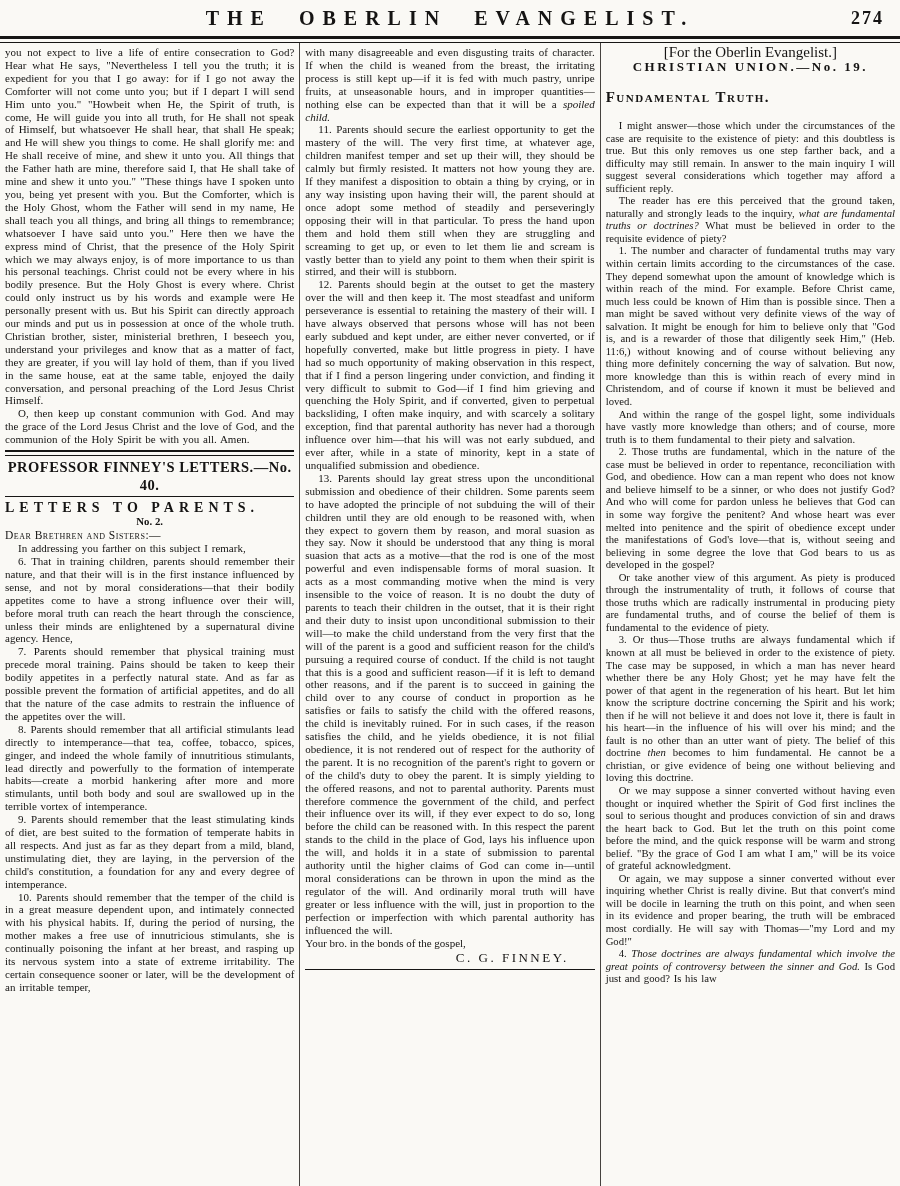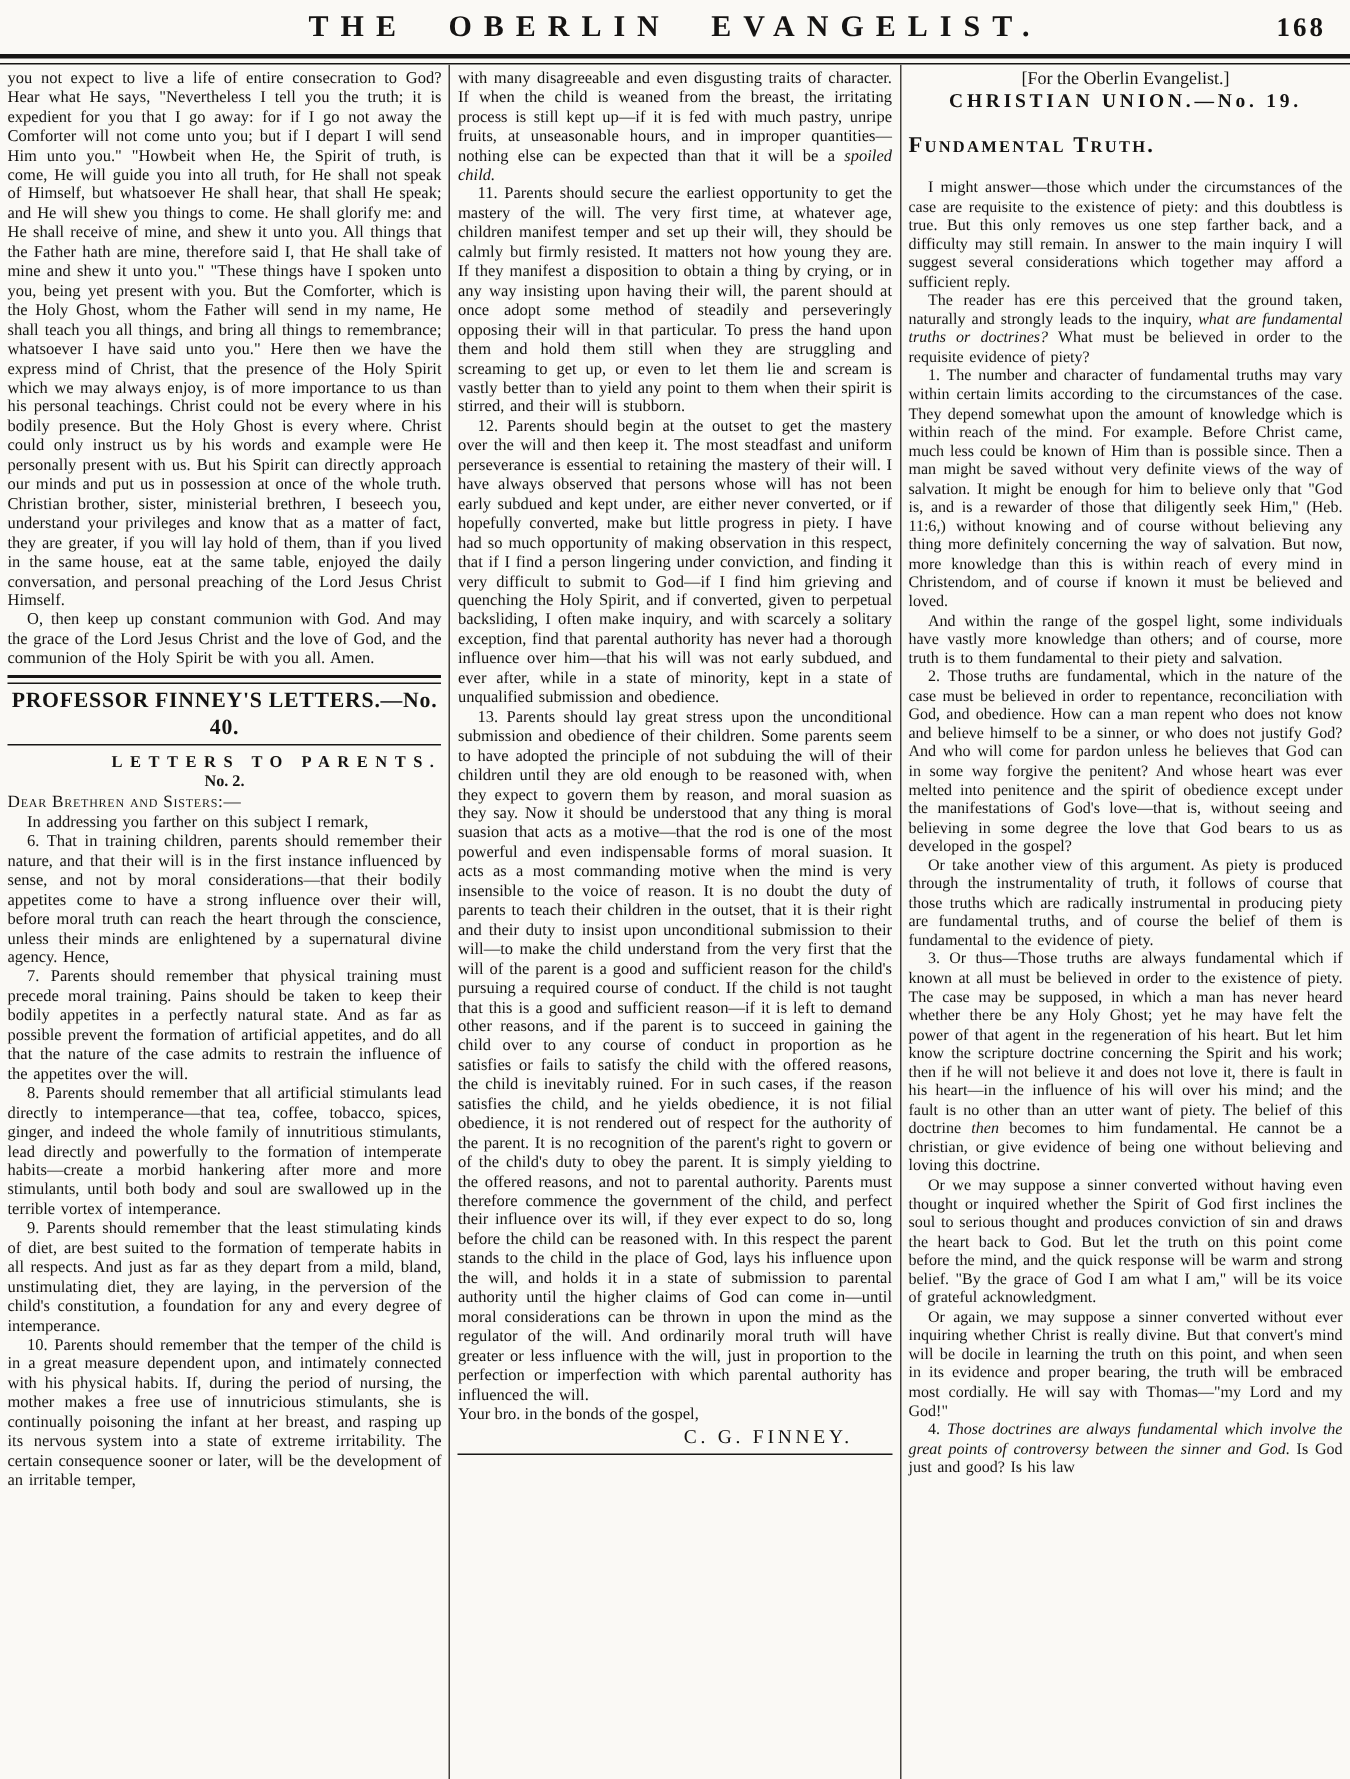--- a/index.html
+++ b/index.html
@@ -42,25 +42,25 @@
   .it { font-style:italic; }
   .title1 {
     margin:1px 0 0; text-align:center; font-size:14.5px; font-weight:bold;
     letter-spacing:0.5px; line-height:18px;
   }
   .title2 {
     margin:1px 0 0; text-align:center; font-size:13px; font-weight:bold;
     letter-spacing:2.5px; line-height:16px;
   }
   .subtitle {
-    margin:4px 0 0; text-align:right; font-size:11px; font-weight:bold;
+    margin:4px 0 0; text-align:left; font-size:14px; font-weight:bold;
     letter-spacing:5px; line-height:14px;
   }
   .centerline { text-align:center; font-size:10.8px; font-weight:bold; line-height:12px; }
-  .attribution { text-align:center; font-size:12px; line-height:12px; }
+  .attribution { text-align:center; font-size:15px; line-height:12px; }
   .heading-small {
     margin:16px 0; font-size:15px; font-weight:bold;
     font-variant:small-caps; letter-spacing:1.5px; line-height:12px;
   }
   .salutation {
     margin:2px 0 0; font-variant:small-caps; font-size:11.5px;
     letter-spacing:0.5px; line-height:13px;
   }
   .sig-line { font-size:11px; line-height:13.5px; padding-right:6px; }
   .signature {
@@ -72,21 +72,21 @@
     border-top:2px solid #171615; border-bottom:1px solid #171615;
   }
   .rule { border-top:1px solid #171615; margin:2px 0; }
 </style>
 </head>
 <body>
 
 <div class="page">
   <div class="masthead">
     <div class="masthead-title">THE OBERLIN EVANGELIST.</div>
-    <div class="page-num">168</div>
+    <div class="page-num">274</div>
   </div>
   <div class="head-rule"></div>
   <div class="cols">
     <div class="col col-left">
         <p class="body">you not expect to live a life of entire consecration to God? Hear what He says, "Nevertheless I tell you the truth; it is expedient for you that I go away: for if I go not away the Comforter will not come unto you; but if I depart I will send Him unto you." "Howbeit when He, the Spirit of truth, is come, He will guide you into all truth, for He shall not speak of Himself, but whatsoever He shall hear, that shall He speak; and He will shew you things to come. He shall glorify me: and He shall receive of mine, and shew it unto you. All things that the Father hath are mine, therefore said I, that He shall take of mine and shew it unto you." "These things have I spoken unto you, being yet present with you. But the Comforter, which is the Holy Ghost, whom the Father will send in my name, He shall teach you all things, and bring all things to remembrance; whatsoever I have said unto you." Here then we have the express mind of Christ, that the presence of the Holy Spirit which we may always enjoy, is of more importance to us than his personal teachings. Christ could not be every where in his bodily presence. But the Holy Ghost is every where. Christ could only instruct us by his words and example were He personally present with us. But his Spirit can directly approach our minds and put us in possession at once of the whole truth. Christian brother, sister, ministerial brethren, I beseech you, understand your privileges and know that as a matter of fact, they are greater, if you will lay hold of them, than if you lived in the same house, eat at the same table, enjoyed the daily conversation, and personal preaching of the Lord Jesus Christ Himself.</p>
         <p class="body indent">O, then keep up constant communion with God. And may the grace of the Lord Jesus Christ and the love of God, and the communion of the Holy Spirit be with you all. Amen.</p>
         <div class="double-rule"></div>
         <p class="title1">PROFESSOR FINNEY'S LETTERS.—No. 40.</p>
         <div class="rule"></div>
         <p class="subtitle">LETTERS TO PARENTS.</p>

